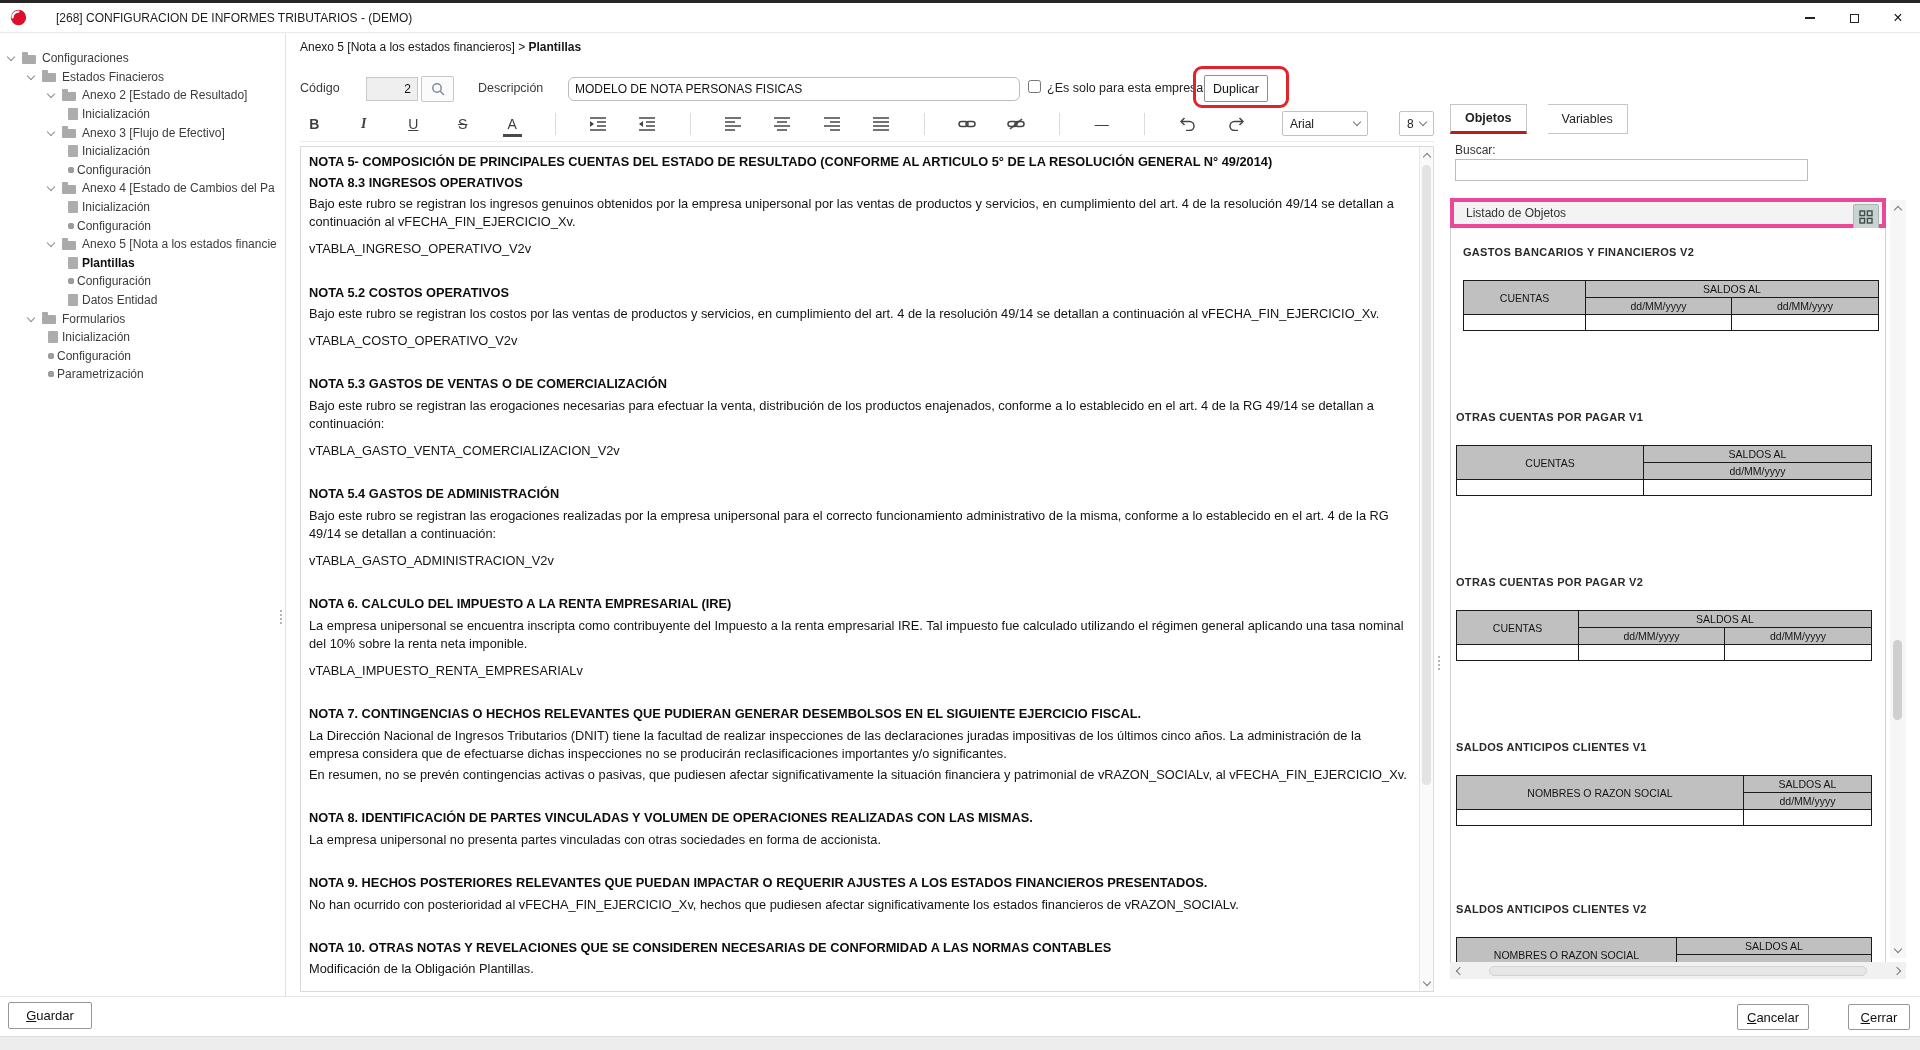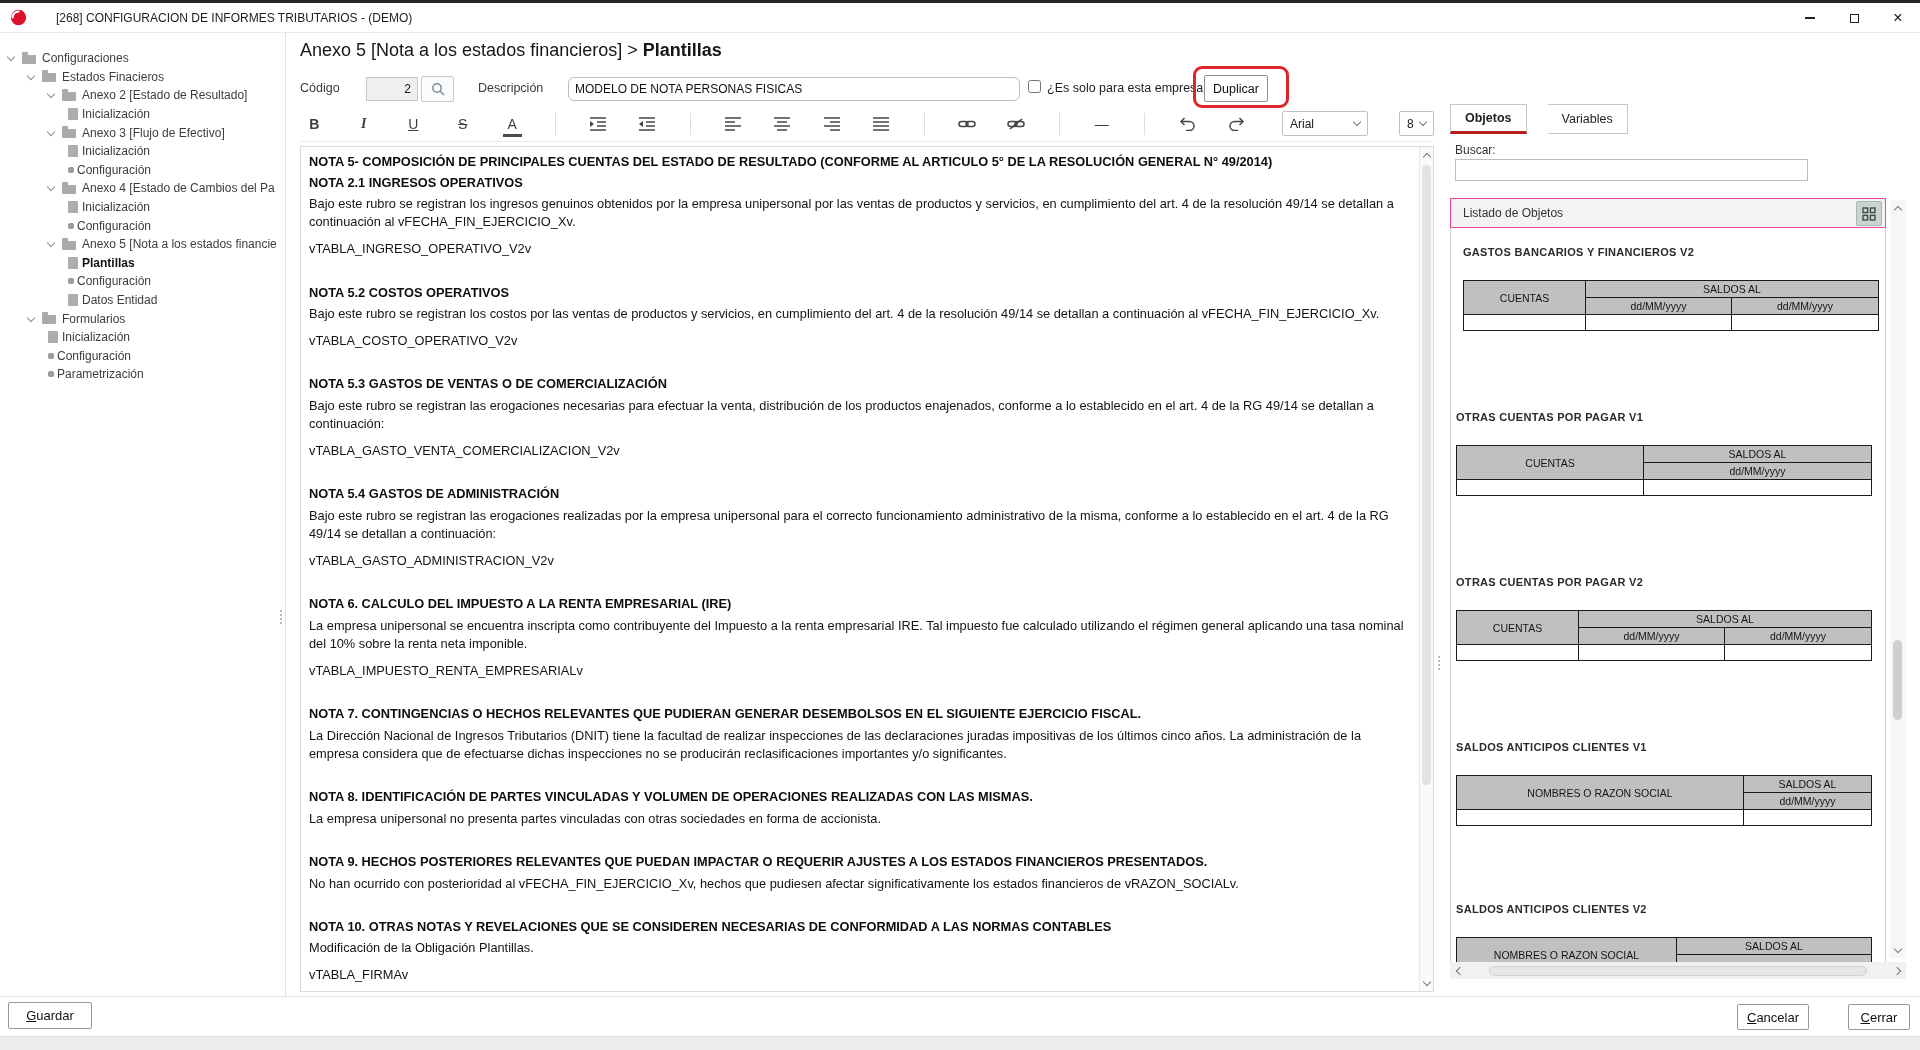--- a/index.html
+++ b/index.html
@@ -30,21 +30,21 @@
   .docic { width:10px; height:12px; background:#adadad; border-radius:1px; margin-right:4px; }
   .gearic { width:6px; height:6px; border:3px dotted #9d9d9d; border-radius:50%; margin-right:3px; }
   .trow.sel span { font-weight:bold; color:#101010; }
 
   .grip { display:flex; flex-direction:column; gap:2px; align-items:center; }
   .grip i { width:2px; height:2px; background:#9f9f9f; border-radius:50%; }
   .grip-left { left:280px; top:610px; }
   .grip-right { left:1438px; top:656px; }
 
   
-  .breadcrumb { left:300px; top:40px; font-size:18px; color:#161616; }
+  .breadcrumb { left:300px; top:40px; font-size:12px; color:#161616; }
   .breadcrumb b { font-weight:bold; }
   .form-row { left:0; top:72px; width:1920px; height:36px; }
   .flabel { position:absolute; top:9px; font-size:12.5px; color:#3a3a3a; }
   .in { position:absolute; border:1px solid #bdbdbd; background:#fff; font-size:12px; font-family:"Liberation Sans",sans-serif; color:#111; padding:0 6px; height:24px; top:5px; }
   .codigo-in { left:366px; width:52px; background:#efefef; border-color:#c8c8c8; text-align:right; }
   .search-btn { position:absolute; left:421px; top:4px; width:33px; height:26px; background:#fbfbfb; border:1px solid #c8c8c8; border-radius:2px; display:flex; align-items:center; justify-content:center; }
   .desc-in { left:568px; width:452px;border-radius:6px; }
   .empresa-box { position:absolute; left:1028px; top:8px; width:13px; height:13px; }
   .empresa-lb { position:absolute; left:1047px; top:9px; font-size:12.5px; color:#222; }
   .dup-btn { position:absolute; left:1204px; top:3px; width:64px; height:27px; background:#fff; border:1px solid #8f8f8f; border-radius:2px; font-size:12.5px; font-family:"Liberation Sans",sans-serif; color:#111; }
@@ -74,21 +74,21 @@
   .vsb .sb-btn { position:absolute; left:0; width:13px; height:16px; display:flex; align-items:center; justify-content:center; }
   .vsb .thumb { position:absolute; left:2px; width:9px; background:#e3e3e3; border-radius:5px; }
 
   
   .rtabs { left:1450px; top:104px; display:flex; }
   .rtab { height:30px; padding:0 14px; display:flex; align-items:center; font-size:12.5px; color:#222; border:1px solid #c6c6c6; background:#fff; }
   .rtab.active { border-bottom:3px solid #b91c1c; font-weight:bold; }
   .rtab + .rtab { border-left:none;text-align:right; }
   .buscar-lb { left:1455px; top:143px; font-size:12px; color:#333; }
   .buscar-in { left:1455px; top:159px; width:353px; }
-  .listado-bar { left:1450px; top:198px; width:436px; height:30px; background:#f3f3f3; border:1px solid #ec4899; display:flex; align-items:center; font-size:12px; color:#333; padding-left:12px; }
+  .listado-bar { left:1450px; top:198px; width:436px; height:30px; background:#f3f3f3; border:4px solid #ec4899; display:flex; align-items:center; font-size:12px; color:#333; padding-left:12px; }
   .grid-btn { position:absolute; right:3px; top:2px; width:26px; height:25px; background:#c9d4d2; border:1px solid #aab6b4; border-radius:2px; display:flex; align-items:center; justify-content:center; }
   .objlist { left:1450px; top:228px; width:436px; height:734px; background:#fff; border-left:1px solid #d2d2d2; border-right:1px solid #d2d2d2; overflow:hidden; }
   .objgrp { position:absolute; left:5px; width:415px; }
   .objgrp h5 { font-size:11px; font-weight:bold; color:#2a2a2a; letter-spacing:.3px; }
   .objgrp table { border-collapse:collapse; table-layout:fixed; width:415px; margin-top:22px; }
   .objgrp td { border:1px solid #1a1a1a; font-size:10.5px; color:#141414; text-align:center; padding:2px 3px; height:17px; }
   .objgrp td.hd { background:#c0c0c0; }
   .objgrp tr.empty td { height:16px; background:#fff; }
   .g1 { top:18px;margin-left:7px; } .g2 { top:183px; } .g3 { top:348px; } .g4 { top:513px; } .g5 { top:675px; }
 
@@ -366,21 +366,21 @@
         <i class="ch down"></i>
       </div>
   </div>
 
   <div class="abs editor">
     <div class="edit-surface">
       <div class="sec" style="margin-bottom:2px">
           <h4>NOTA 5- COMPOSICIÓN DE PRINCIPALES CUENTAS DEL ESTADO DE RESULTADO (CONFORME AL ARTICULO 5° DE LA RESOLUCIÓN GENERAL N° 49/2014)</h4>
         </div>
       <div class="sec">
-          <h4>NOTA 2.1 INGRESOS OPERATIVOS</h4>
+          <h4>NOTA 8.3 INGRESOS OPERATIVOS</h4>
           <p>Bajo este rubro se registran los ingresos genuinos obtenidos por la empresa unipersonal por las ventas de productos y servicios, en cumplimiento del art. 4 de la resolución 49/14 se detallan a continuación al vFECHA_FIN_EJERCICIO_Xv.</p>
           <p class="token">vTABLA_INGRESO_OPERATIVO_V2v</p>
         </div>
       <div class="sec">
           <h4>NOTA 5.2 COSTOS OPERATIVOS</h4>
           <p>Bajo este rubro se registran los costos por las ventas de productos y servicios, en cumplimiento del art. 4 de la resolución 49/14 se detallan a continuación al vFECHA_FIN_EJERCICIO_Xv.</p>
           <p class="token">vTABLA_COSTO_OPERATIVO_V2v</p>
         </div>
       <div class="sec">
           <h4>NOTA 5.3 GASTOS DE VENTAS O DE COMERCIALIZACIÓN</h4>
@@ -393,20 +393,21 @@
           <p class="token">vTABLA_GASTO_ADMINISTRACION_V2v</p>
         </div>
       <div class="sec">
           <h4>NOTA 6. CALCULO DEL IMPUESTO A LA RENTA EMPRESARIAL (IRE)</h4>
           <p>La empresa unipersonal se encuentra inscripta como contribuyente del Impuesto a la renta empresarial IRE. Tal impuesto fue calculado utilizando el régimen general aplicando una tasa nominal del 10% sobre la renta neta imponible.</p>
           <p class="token">vTABLA_IMPUESTO_RENTA_EMPRESARIALv</p>
         </div>
       <div class="sec">
           <h4>NOTA 7. CONTINGENCIAS O HECHOS RELEVANTES QUE PUDIERAN GENERAR DESEMBOLSOS EN EL SIGUIENTE EJERCICIO FISCAL.</h4>
           <p>La Dirección Nacional de Ingresos Tributarios (DNIT) tiene la facultad de realizar inspecciones de las declaraciones juradas impositivas de los últimos cinco años. La administración de la empresa considera que de efectuarse dichas inspecciones no se producirán reclasificaciones importantes y/o significantes.</p>
+          <p>En resumen, no se prevén contingencias activas o pasivas, que pudiesen afectar significativamente la situación financiera y patrimonial de vRAZON_SOCIALv, al vFECHA_FIN_EJERCICIO_Xv.</p>
         </div>
       <div class="sec">
           <h4>NOTA 8. IDENTIFICACIÓN DE PARTES VINCULADAS Y VOLUMEN DE OPERACIONES REALIZADAS CON LAS MISMAS.</h4>
           <p>La empresa unipersonal no presenta partes vinculadas con otras sociedades en forma de accionista.</p>
         </div>
       <div class="sec">
           <h4>NOTA 9. HECHOS POSTERIORES RELEVANTES QUE PUEDAN IMPACTAR O REQUERIR AJUSTES A LOS ESTADOS FINANCIEROS PRESENTADOS.</h4>
           <p>No han ocurrido con posterioridad al vFECHA_FIN_EJERCICIO_Xv, hechos que pudiesen afectar significativamente los estados financieros de vRAZON_SOCIALv.</p>
         </div>
       <div class="sec">

